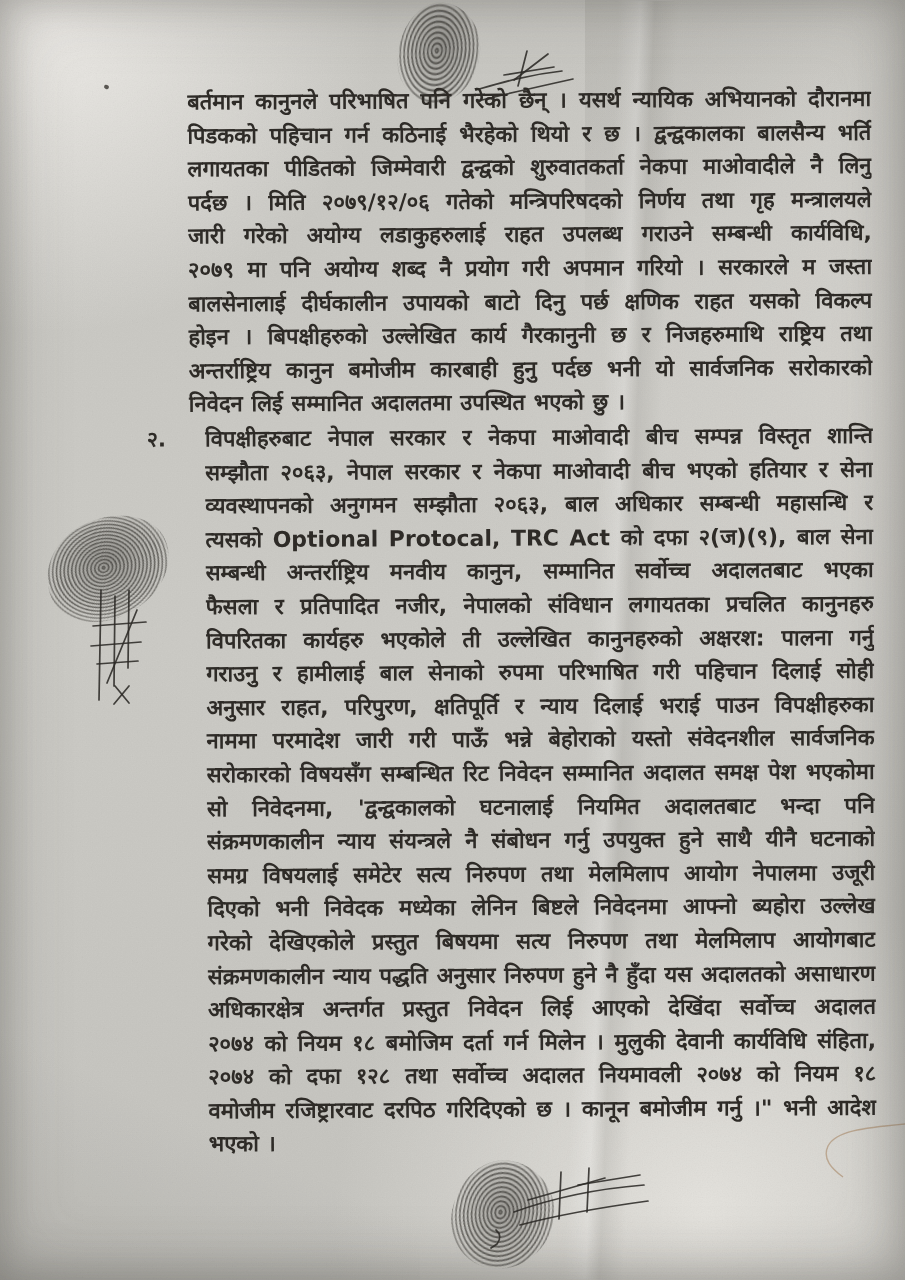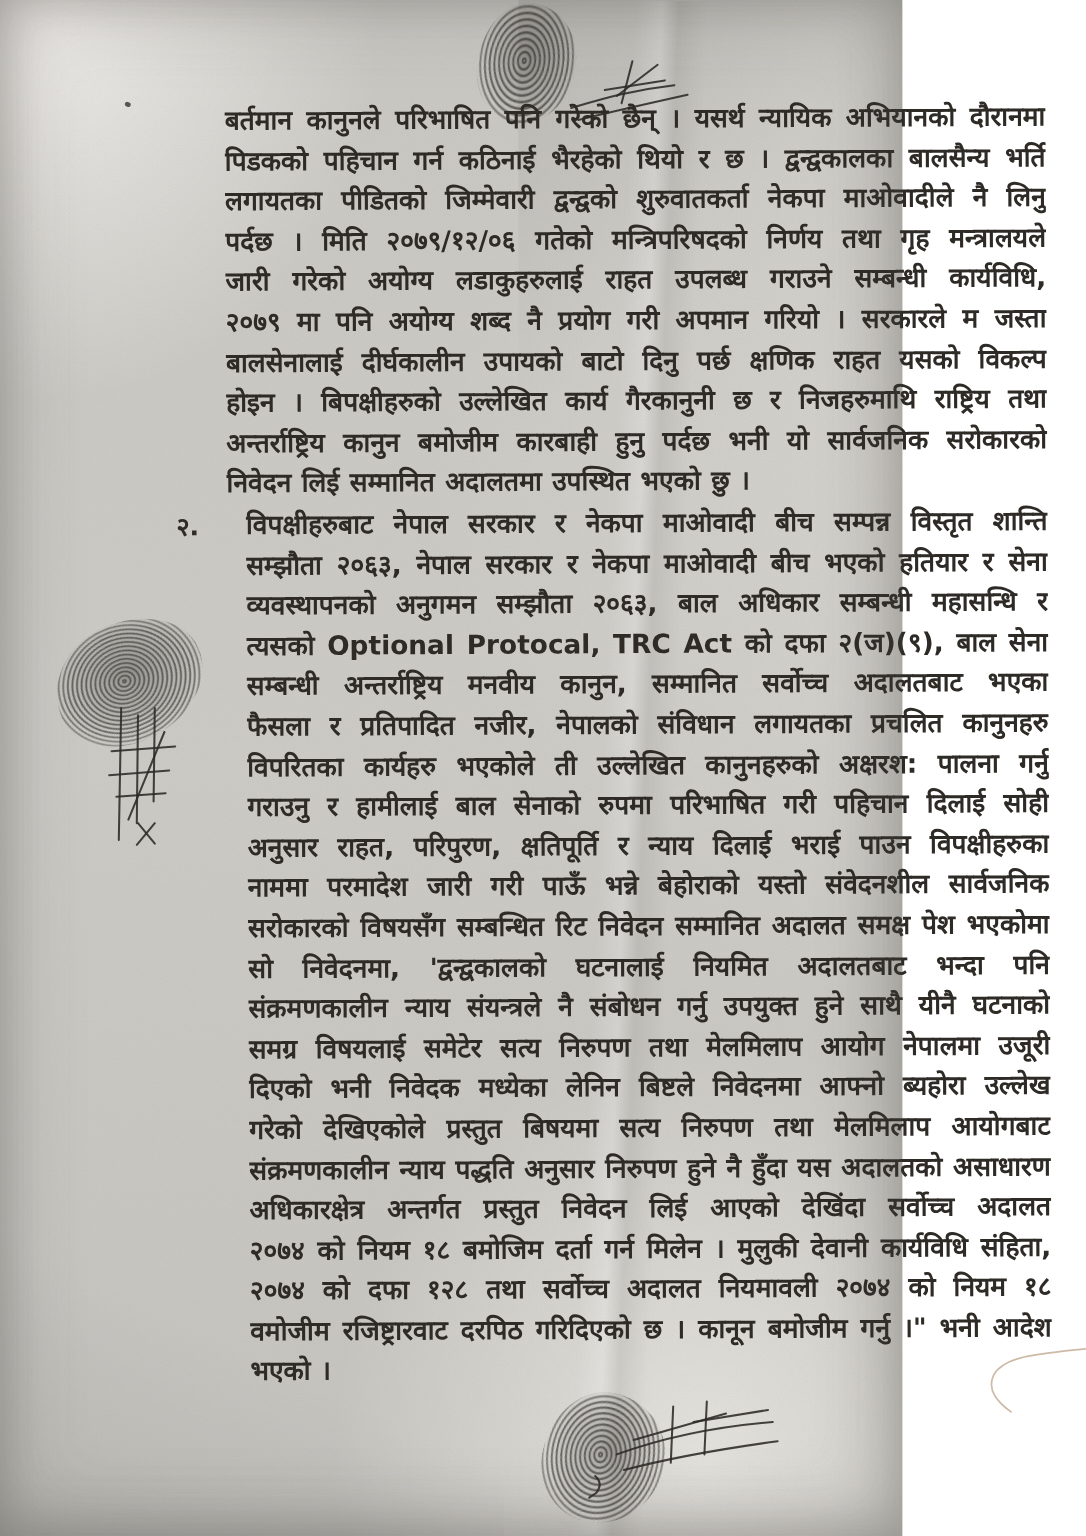--- a/index.html
+++ b/index.html
@@ -1,21 +1,21 @@
 <!DOCTYPE html>
 <html><head>
 <meta charset="utf-8">
 <style>
   html,body{margin:0;padding:0;}
   body{
     width:905px;height:1280px;overflow:hidden;
     font-family:"DejaVu Sans", sans-serif;
   }
   .page{
-    position:relative;width:752px;height:1280px;
+    position:relative;width:905px;height:1280px;
     background:
       radial-gradient(75% 50% at 78% 95%, rgba(232,230,225,.9) 0%, rgba(232,230,225,0) 55%),
       radial-gradient(60% 40% at 6% 2%, rgba(238,236,232,.95) 0%, rgba(238,236,232,0) 60%),
       radial-gradient(110% 70% at 108% 30%, rgba(216,214,209,.8) 0%, rgba(216,214,209,0) 55%),
       linear-gradient(180deg,#c9c8c3 0%,#cccbc6 50%,#c5c4bf 100%);
     background-color:#c9c8c3;
   }
   .vignette{
     position:absolute;inset:0;pointer-events:none;
     box-shadow: inset 0 0 70px rgba(75,72,68,.28), inset -10px -14px 45px rgba(80,77,72,.18), inset 6px 0 25px rgba(90,88,84,.12);

